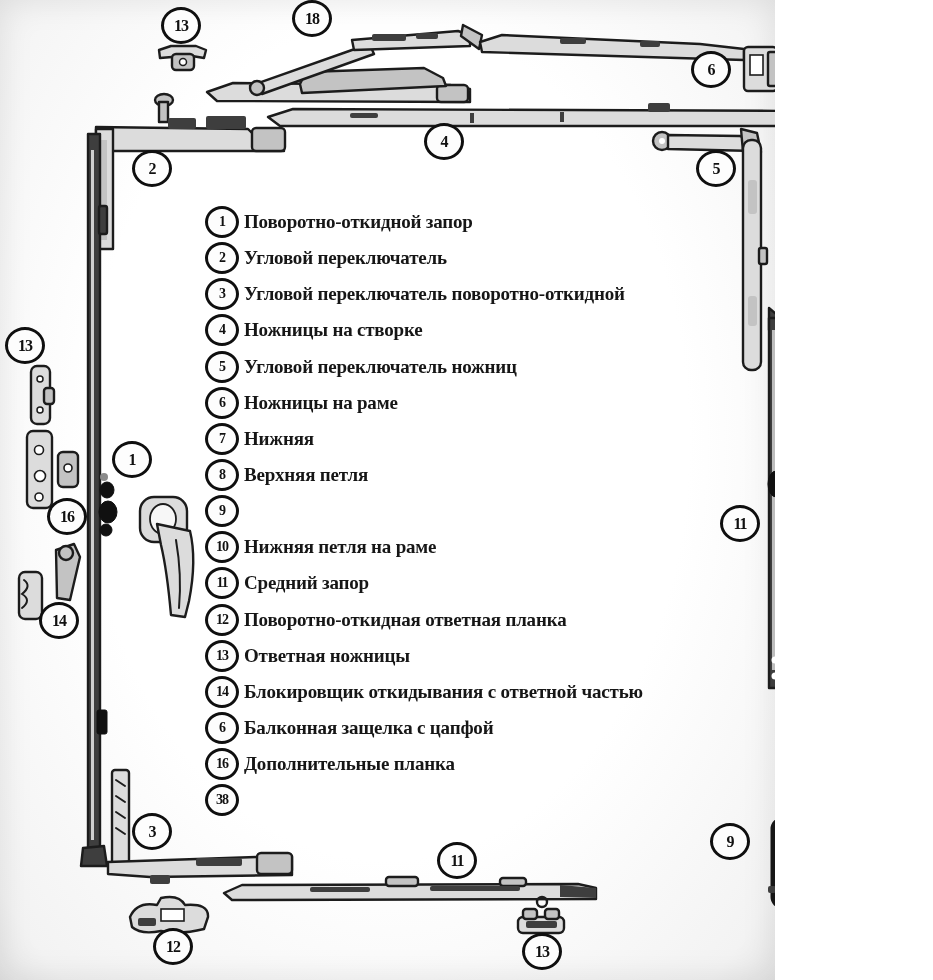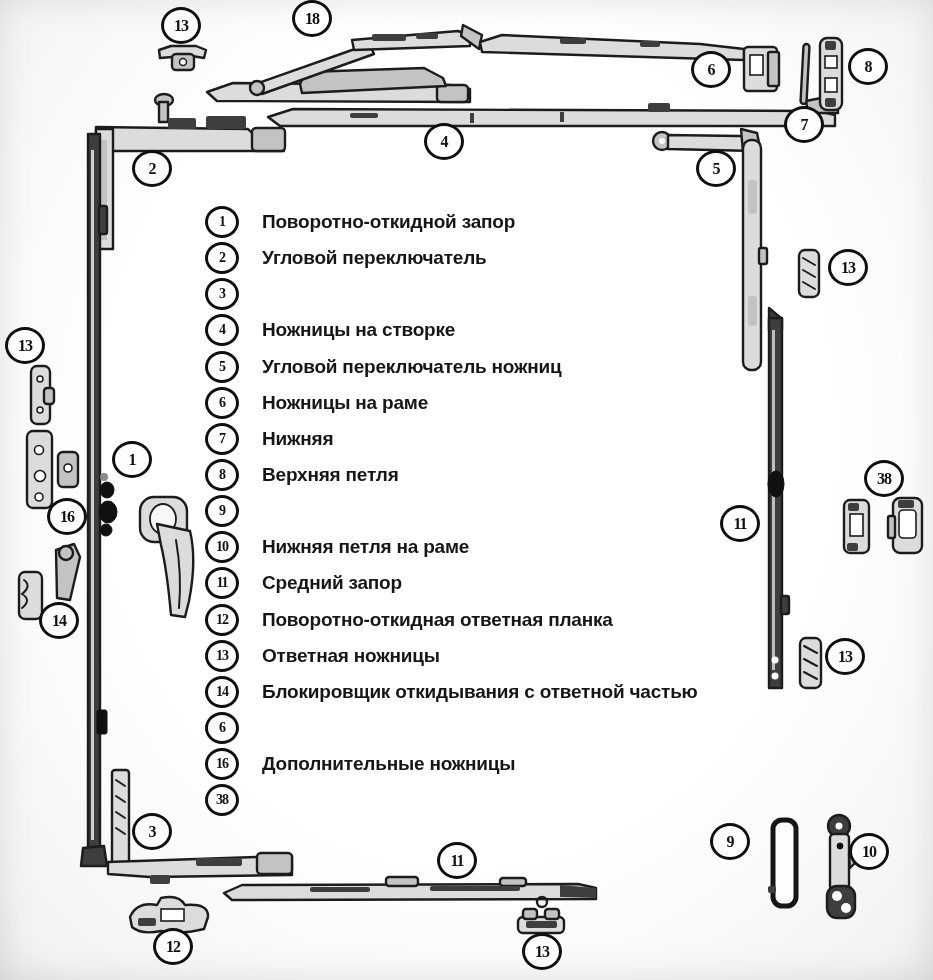--- a/index.html
+++ b/index.html
@@ -1,17 +1,17 @@
 <!DOCTYPE html>
 <html><head>
 <meta charset="utf-8">
 <style>
   html,body{margin:0;padding:0;background:#ffffff;}
   .stage{
-    position:relative;width:933px;height:980px;overflow:hidden;
+    position:relative;width:775px;height:980px;overflow:hidden;
     background:radial-gradient(ellipse at 50% 45%, #ffffff 55%, #f3f3f3 92%, #e9e9e9 100%);
     font-family:"Liberation Sans", sans-serif;
     box-shadow:inset 0 0 34px rgba(0,0,0,.10);
   }
   svg.art{position:absolute;left:0;top:0;filter:blur(.35px);}
   .p{stroke:#1c1c1c;stroke-width:2.4;fill:#dcdcdc;stroke-linejoin:round;stroke-linecap:round;}
   .pm{fill:#c3c3c3;}
   .pd{fill:#3e3e3e;}
   .pb{fill:#101010;stroke:#101010;}
   .ph{fill:#ffffff;}
@@ -23,21 +23,21 @@
     letter-spacing:-1px;box-sizing:border-box;
   }
   .legend{position:absolute;left:205px;top:204px;display:flex;flex-direction:column;}
   .lrow{height:36.15px;display:flex;align-items:center;}
   .lc{
     width:34px;height:32px;border:3px solid #0f0f0f;border-radius:50%;background:#fdfdfd;
     display:flex;align-items:center;justify-content:center;flex:0 0 auto;
     font-family:"Liberation Serif", serif;font-weight:bold;font-size:14px;color:#111;
     letter-spacing:-1px;box-sizing:border-box;
   }
-  .lt{margin-left:23px;font-size:19px;font-weight:bold;color:#161616;letter-spacing:-.2px;white-space:nowrap;}
+  .lt{margin-left:5px;font-size:19px;font-weight:bold;color:#161616;letter-spacing:-.2px;white-space:nowrap;font-family:Liberation Serif, serif;}
 </style>
 </head>
 <body>
 
 <div class="stage">
 
   <svg class="art" width="933" height="980" viewBox="0 0 933 980">
 
     <g>
       <path class="p" d="M159,50 L171,46 L196,46 L206,50 L204,58 L192,56 L172,57 L160,58 Z"></path>
@@ -265,20 +265,21 @@
     <div class="lrow">
         <span class="lc">1</span>
         <span class="lt">Поворотно-откидной запор</span>
       </div>
     <div class="lrow">
         <span class="lc">2</span>
         <span class="lt">Угловой переключатель</span>
       </div>
     <div class="lrow">
         <span class="lc">3</span>
+        <span class="lt">Угловой переключатель поворотно-откидной</span>
       </div>
     <div class="lrow">
         <span class="lc">4</span>
         <span class="lt">Ножницы на створке</span>
       </div>
     <div class="lrow">
         <span class="lc">5</span>
         <span class="lt">Угловой переключатель ножниц</span>
       </div>
     <div class="lrow">
@@ -311,23 +312,24 @@
     <div class="lrow">
         <span class="lc">13</span>
         <span class="lt">Ответная ножницы</span>
       </div>
     <div class="lrow">
         <span class="lc">14</span>
         <span class="lt">Блокировщик откидывания с ответной частью</span>
       </div>
     <div class="lrow">
         <span class="lc">6</span>
+        <span class="lt">Балконная защелка с цапфой</span>
       </div>
     <div class="lrow">
         <span class="lc">16</span>
-        <span class="lt">Дополнительные ножницы</span>
+        <span class="lt">Дополнительные планка</span>
       </div>
     <div class="lrow">
         <span class="lc">38</span>
       </div>
   </div>
 
 </div>
 
 </body></html>

